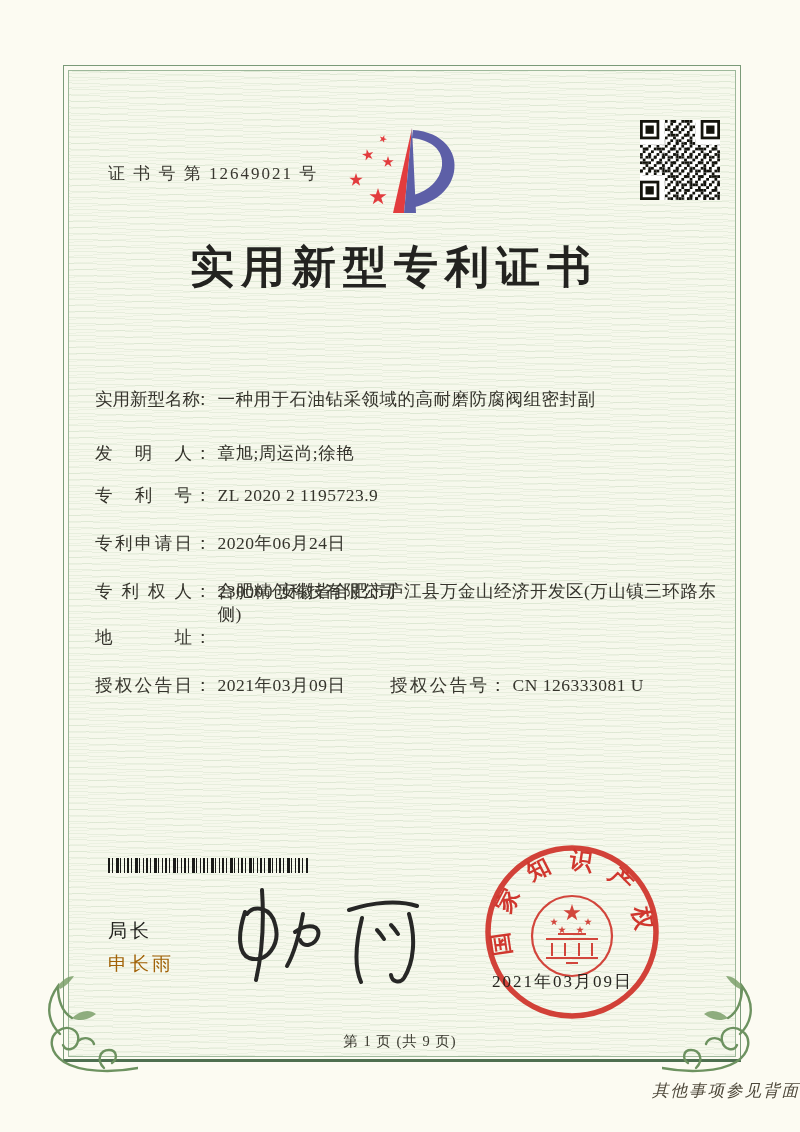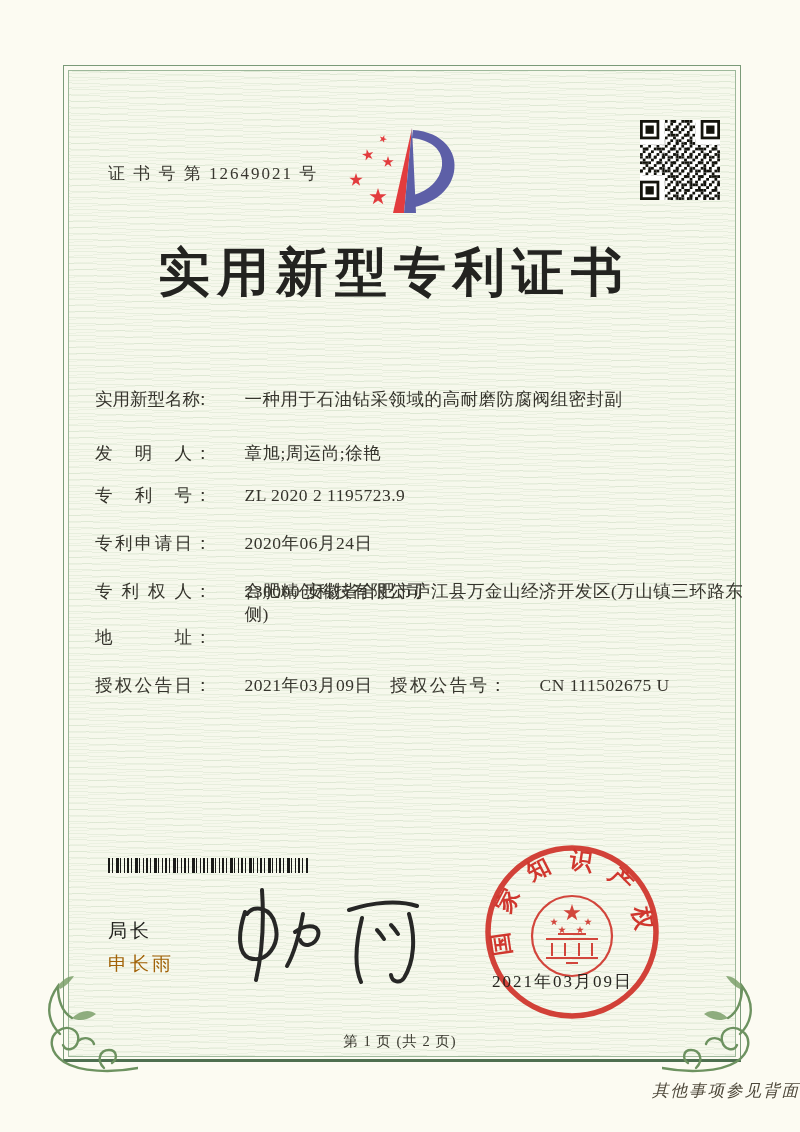--- a/index.html
+++ b/index.html
@@ -14,28 +14,28 @@
            repeating-linear-gradient(2deg, rgba(130,170,120,.13) 0 1px, transparent 1px 6px),
            repeating-linear-gradient(-3deg, rgba(130,170,120,.09) 0 1px, transparent 1px 7px);}
   .flourish{position:absolute;width:100px;height:100px;}
   .flourish svg{display:block;width:100%;height:100%;}
   .flourish.fl-left{left:38px;top:976px;}
   .flourish.fl-right{left:662px;top:976px;transform:scaleX(-1);}
   
   .cert-no{position:absolute;left:108px;top:126px;font-size:17px;color:#38372f;letter-spacing:2px;margin-top:36px;}
   .logo{position:absolute;left:335px;top:110px;width:130px;height:118px;}
   .qr{position:absolute;left:640px;top:120px;width:80px;height:80px;background:#fff;padding:0;}
-  .title{position:absolute;left:0;right:12px;top:238px;text-align:center;font-size:52px;
+  .title{position:absolute;left:0;right:12px;top:238px;text-align:center;font-size:44px;
          font-weight:600;color:#232320;letter-spacing:7px;padding-left:0;}
   
   .fields{position:absolute;left:95px;top:338px;width:615px;font-size:17.5px;color:#35342c;}
   .frow{position:absolute;left:0;white-space:nowrap;}
   .flabel{display:inline-block;width:97px;text-align:justify;text-align-last:justify;margin-top:45px;}
   .fcolon{margin:0 6px 0 2px;}
-  .fvalue{letter-spacing:.5px;margin-left:27px;}
+  .fvalue{letter-spacing:.5px;}
   .frow.addr .fvalue{display:inline-block;width:502px;white-space:normal;
                      vertical-align:top;line-height:23px;}
   .pair2{position:absolute;left:295px;top:0;white-space:nowrap;}
   
   .body-text{position:absolute;left:95px;top:662px;width:612px;font-size:16.5px;
              line-height:22.8px;color:#4d4739;font-style:italic;letter-spacing:.4px;}
   .body-text p{margin:0;text-indent:2em;}
   
   .barcode{position:absolute;left:108px;top:858px;width:200px;height:15px;
      background:repeating-linear-gradient(90deg,
@@ -162,21 +162,21 @@
     </div>
     <div class="frow" style="top:196px">
       <span class="flabel">专利权人</span><span class="fcolon">：</span><span class="fvalue">合肥精创科技有限公司</span>
     </div>
     <div class="frow addr" style="top:242px">
       <span class="flabel">地址</span><span class="fcolon">：</span><span class="fvalue">230000 安徽省合肥市庐江县万金山经济开发区(万山镇三环路东侧)</span>
     </div>
     <div class="frow" style="top:290px">
       <span class="flabel">授权公告日</span><span class="fcolon">：</span><span class="fvalue">2021年03月09日</span>
       <span class="pair2">
-        <span class="flabel">授权公告号</span><span class="fcolon">：</span><span class="fvalue">CN 111502675 U</span>
+        <span class="flabel">授权公告号</span><span class="fcolon">：</span><span class="fvalue">CN 126333081 U</span>
       </span>
     </div>
   </div>
 
 
   <div class="barcode"></div>
 
   <div class="officer-title">局长</div>
   <div class="officer-name">申长雨</div>
 
@@ -217,16 +217,16 @@
           <path d="M-26,3 h52"></path>
           <path d="M-20,7 V20 M-7,7 V20 M7,7 V20 M20,7 V20"></path>
           <path d="M-26,22 h52"></path>
           <path d="M-6,27 h12"></path>
         </g>
       </g>
     </svg>
   </div>
   <div class="seal-date">2021年03月09日</div>
 
-  <div class="page-number">第 1 页 (共 2 页)</div>
+  <div class="page-number">第 1 页 (共 9 页)</div>
   <div class="back-note">其他事项参见背面</div>
 
 </div>
 
 </body></html>

